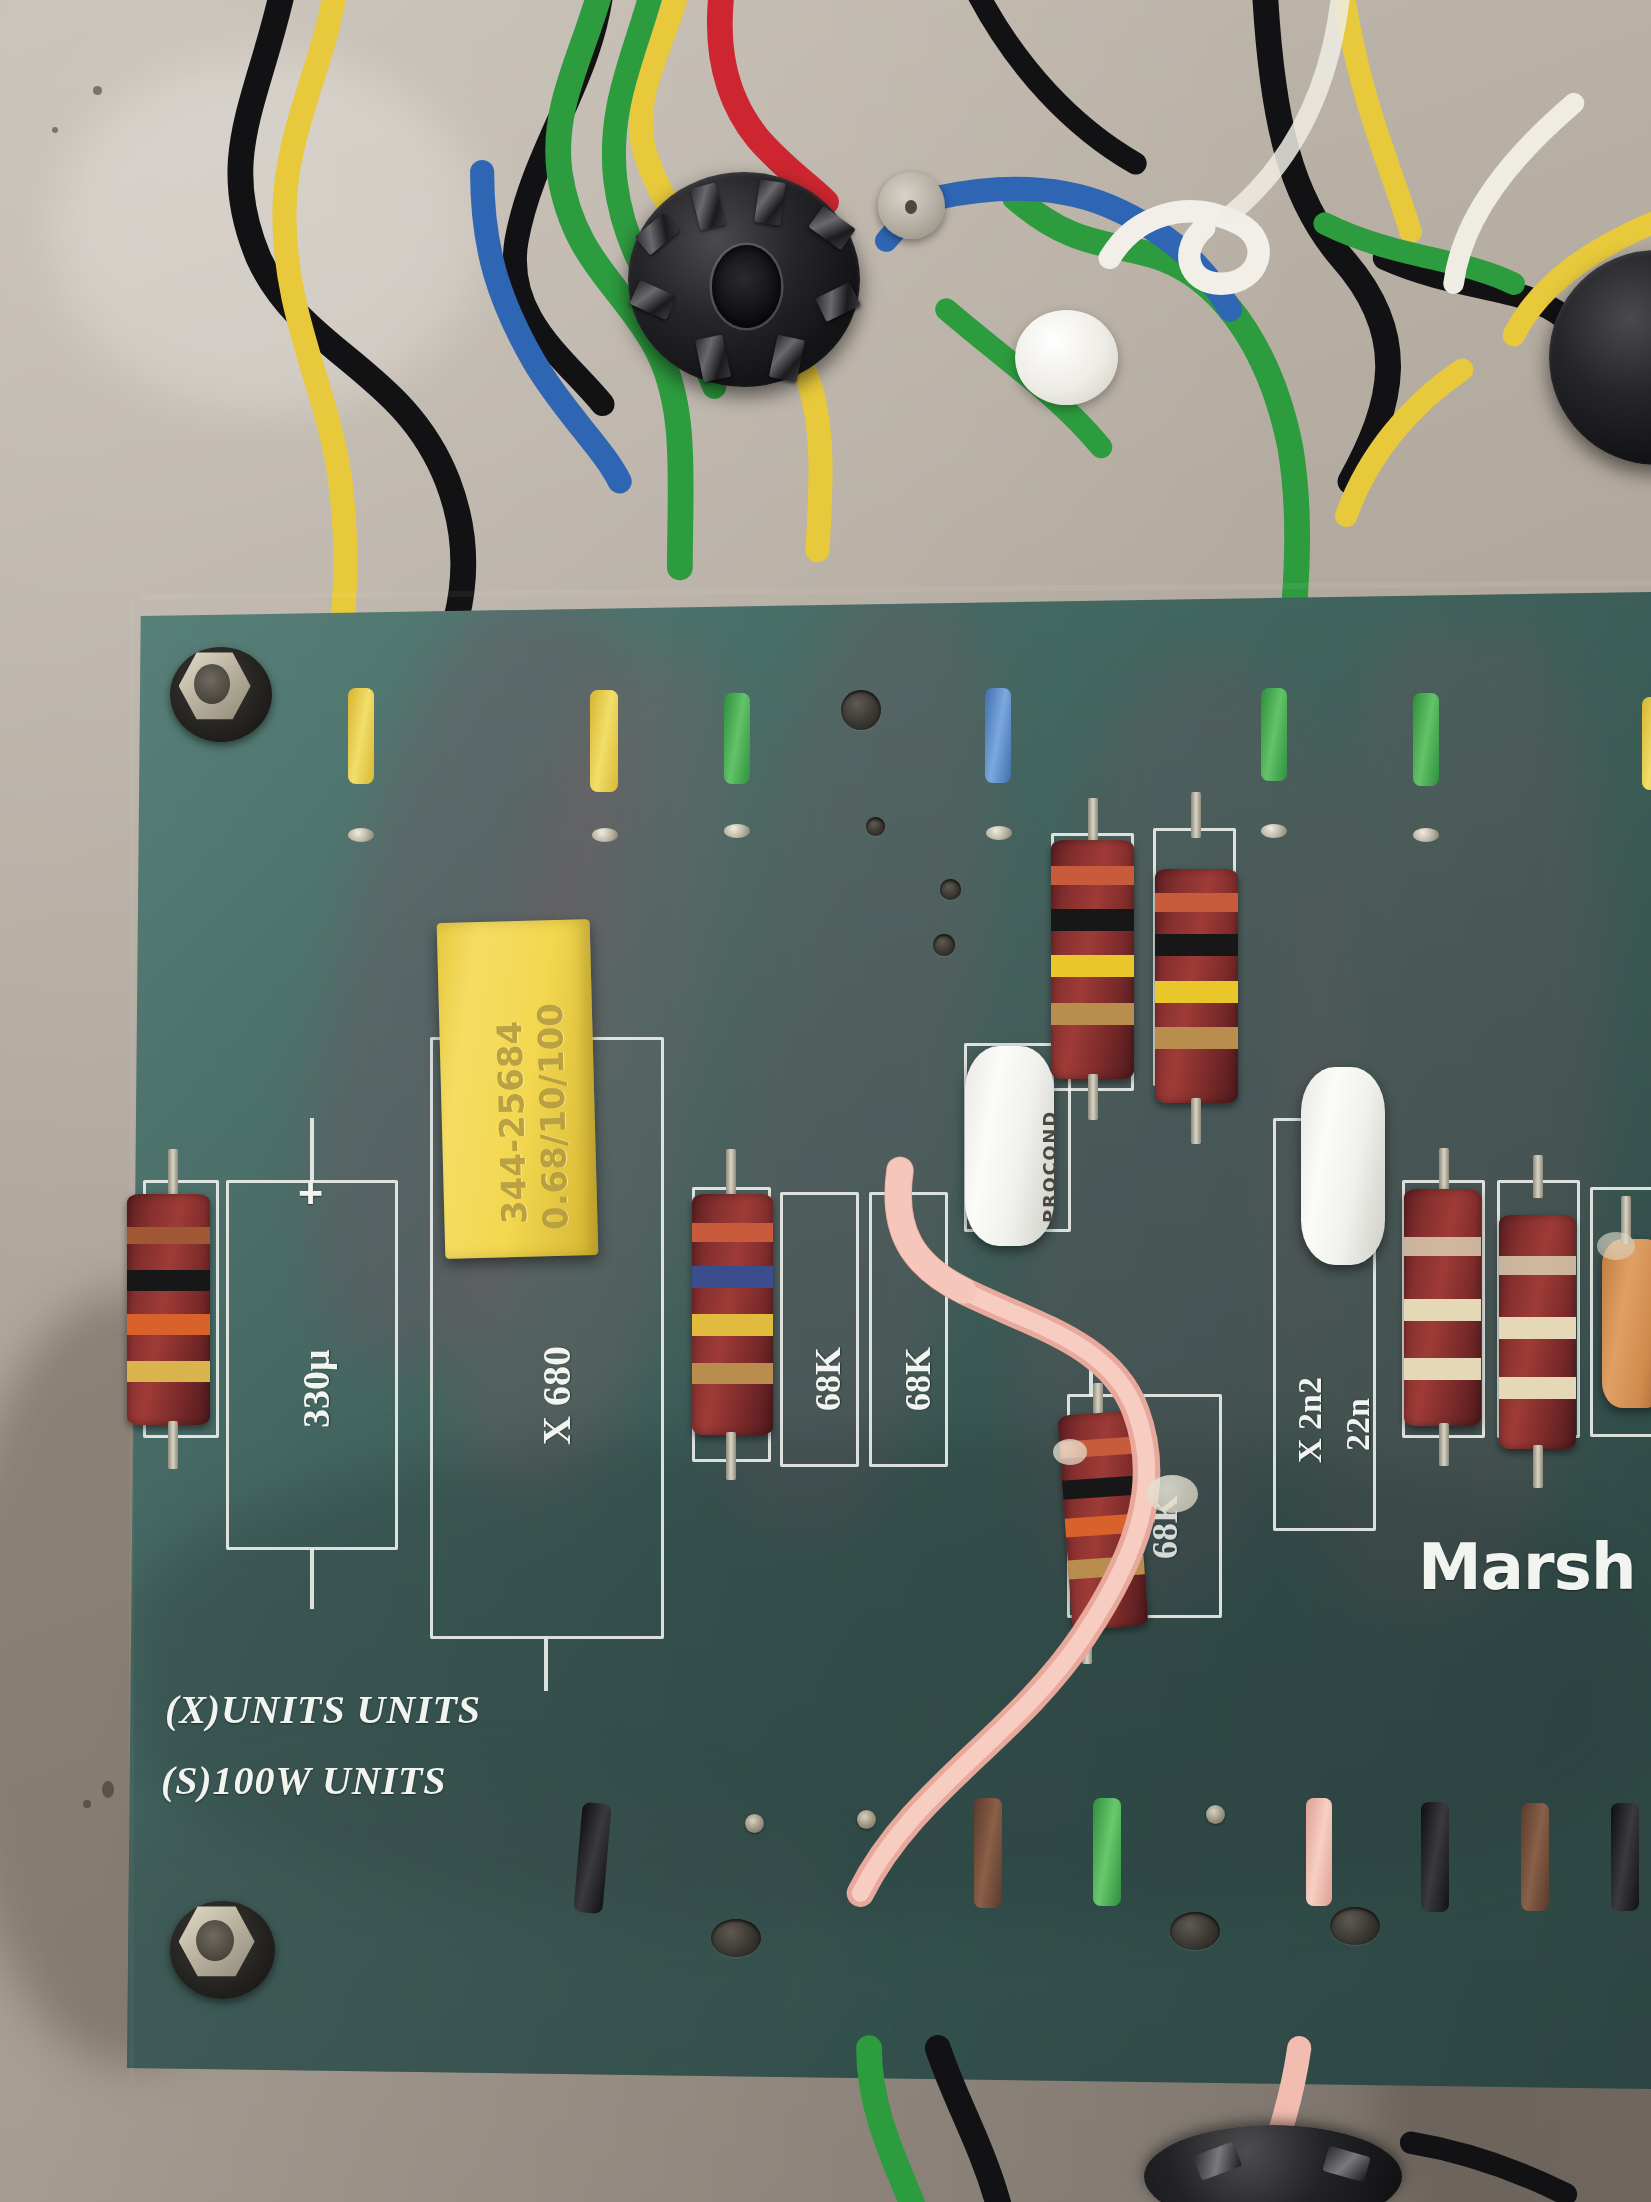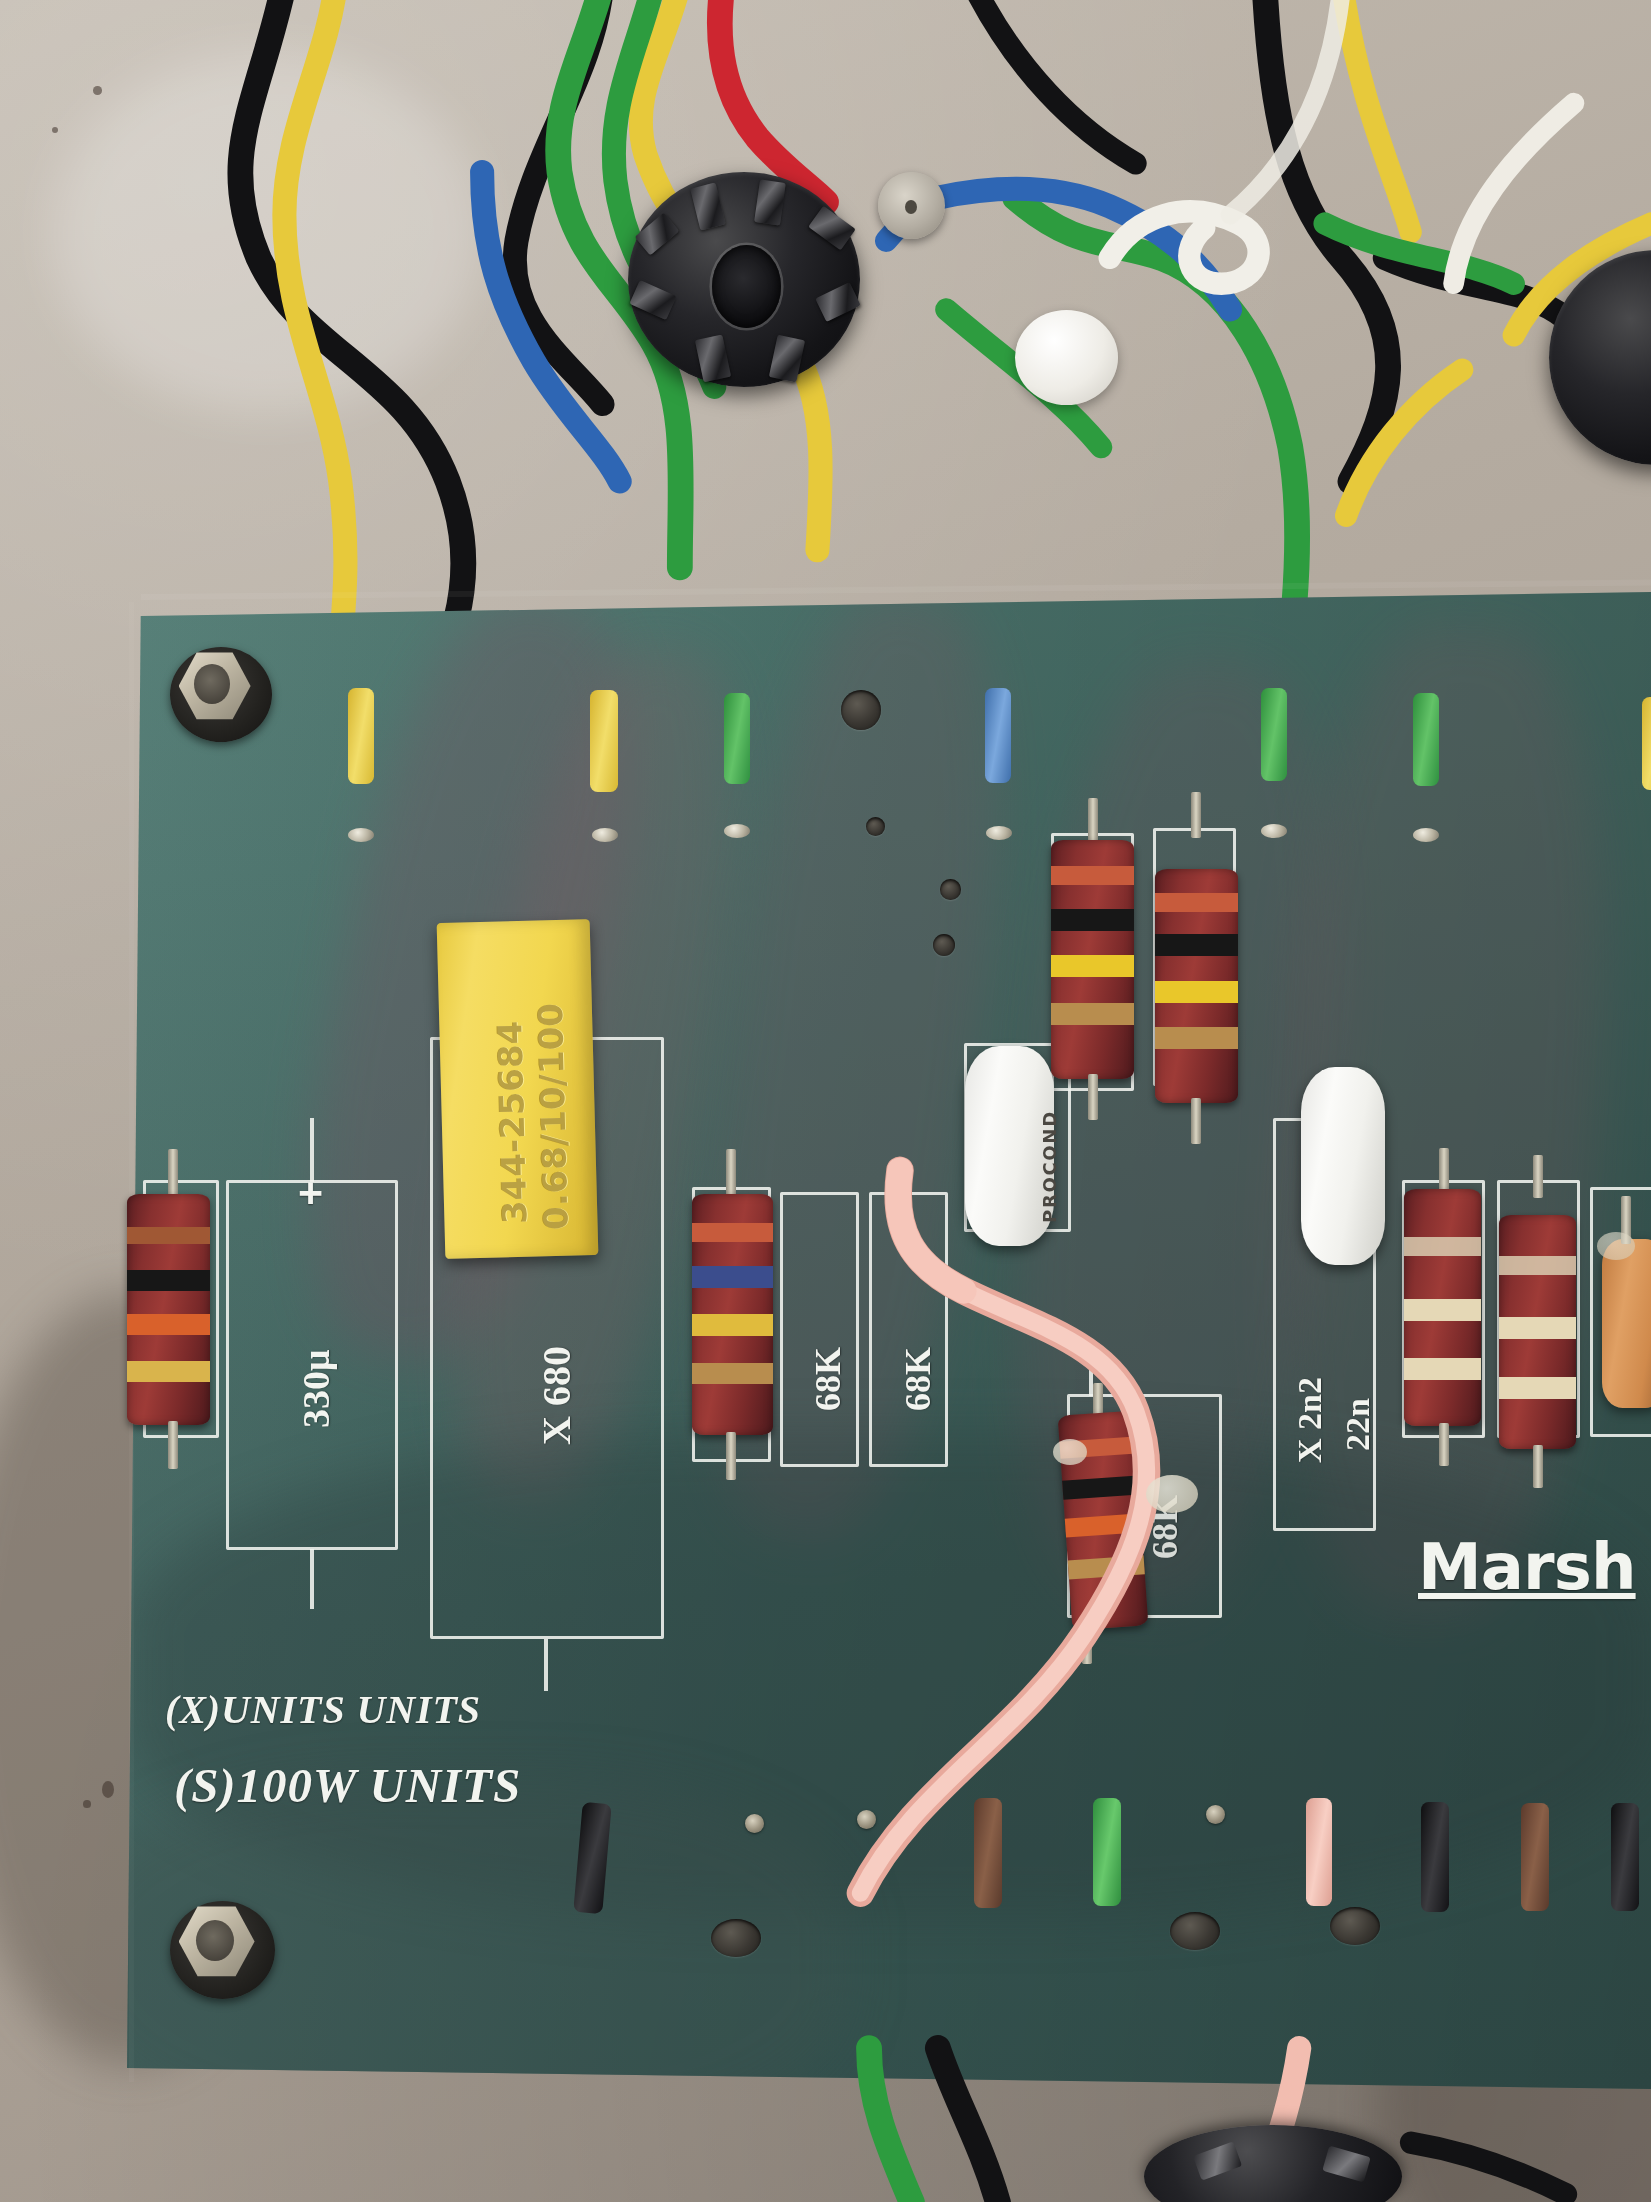--- a/index.html
+++ b/index.html
@@ -292,24 +292,24 @@
   <div class="silk-text rot" style="left:807px;top:1411px;font-size:36px;font-weight:bold;font-family:'Liberation Serif',serif;">68K</div>
 
   <div class="silk-text rot" style="left:897px;top:1411px;font-size:36px;font-weight:bold;font-family:'Liberation Serif',serif;">68K</div>
 
   <div class="silk-text rot" style="left:1144px;top:1559px;font-size:36px;font-weight:bold;font-family:'Liberation Serif',serif;opacity:.85;">68K</div>
 
   <div class="silk-text rot" style="left:1291px;top:1463px;font-size:34px;font-weight:bold;font-family:'Liberation Serif',serif;">X 2n2</div>
 
   <div class="silk-text rot" style="left:1339px;top:1451px;font-size:34px;font-weight:bold;font-family:'Liberation Serif',serif;">22n</div>
 
-  <div class="silk-text brand-text" style="left:1418px;top:1530px;font-size:64px;letter-spacing:-0.9px;text-decoration:underline;">Marsh</div>
+  <div class="silk-text brand-text" style="left:1418px;top:1530px;font-size:64px;letter-spacing:-0.9px;">Marsh</div>
 
   <div class="silk-text hand-text" style="left:165px;top:1686px;font-size:40px;">(X)UNITS UNITS</div>
-  <div class="silk-text hand-text" style="left:174px;top:1757px;font-size:49px;">(S)100W UNITS</div>
+  <div class="silk-text hand-text" style="left:161px;top:1757px;font-size:40px;">(S)100W UNITS</div>
 
   <div class="hole" style="left:841px;top:690px;width:40px;height:40px;"></div>
   <div class="hole" style="left:866px;top:817px;width:19px;height:19px;"></div>
   <div class="hole" style="left:940px;top:879px;width:20.6px;height:20.6px;"></div>
   <div class="hole" style="left:933px;top:934px;width:22.4px;height:22.4px;"></div>
 
   <div class="stub" style="left:348px;top:688px;width:26px;height:96px;background:linear-gradient(100deg,#d6b42f,#f2de6a,#d8b933);"></div>
   <div class="stub" style="left:590px;top:690px;width:27.5px;height:102px;background:linear-gradient(100deg,#d6b42f,#f2de6a,#d8b933);"></div>
   <div class="stub" style="left:724px;top:693px;width:26px;height:91px;background:linear-gradient(100deg,#2e8f3c,#63c368,#2f9040);"></div>
   <div class="stub" style="left:985px;top:688px;width:26px;height:95px;background:linear-gradient(100deg,#3f6fab,#7ba8dd,#3f6fab);"></div>

